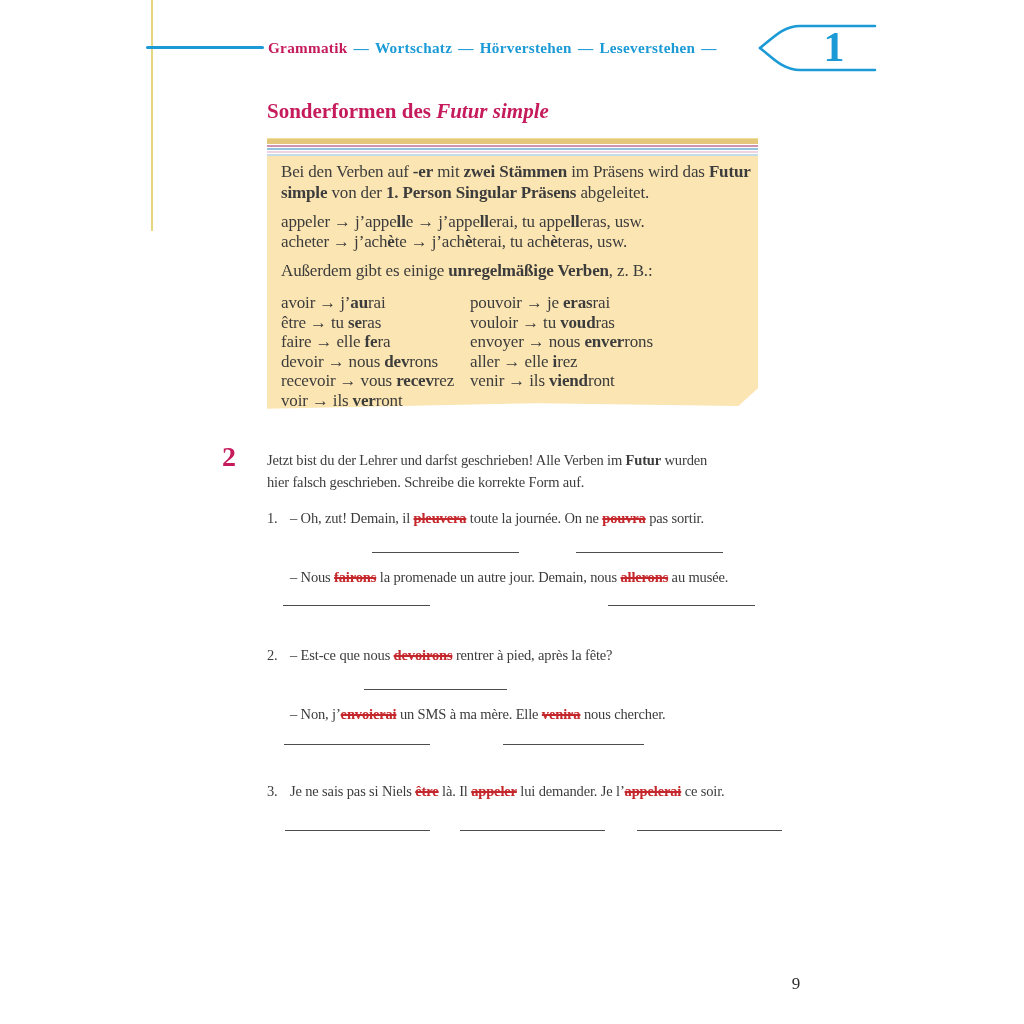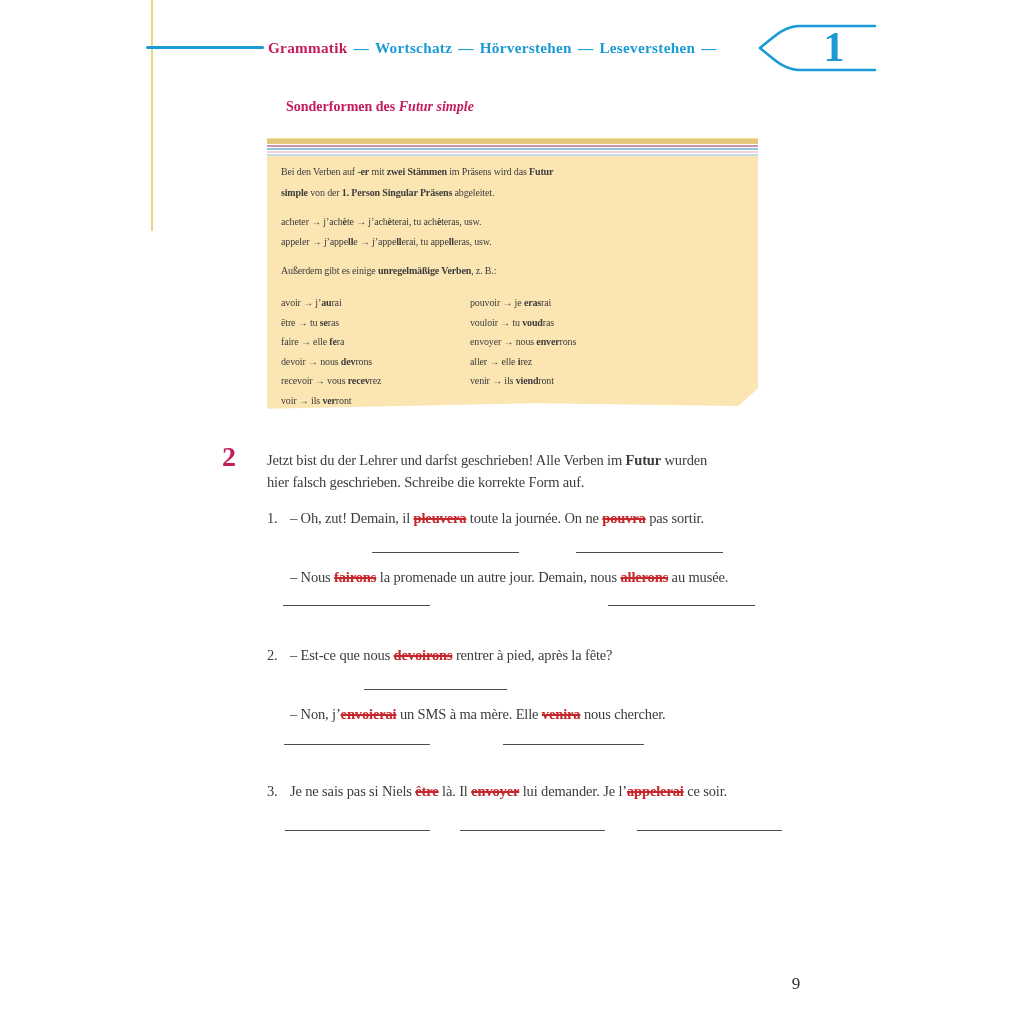--- a/index.html
+++ b/index.html
@@ -19,39 +19,39 @@
   .header-line { position:absolute; left:146px; top:46px; width:118px; height:3px; background:#1b9ad6; border-radius:2px; }
   .tabs { position:absolute; left:268px; top:38px; height:20px; display:flex; align-items:center;
           font-weight:700; font-size:15.2px; letter-spacing:0.3px; color:#1b9ad6; white-space:nowrap; }
   .tab-active { color:#c51a5b; }
   .sep { margin:0 6px; color:#1b9ad6; }
   .chapter-tail { position:absolute; left:755px; top:17px; }
   .chapter-num { position:absolute; left:812px; top:25px; width:44px; text-align:center;
                  font-size:42px; line-height:44px; font-weight:700; color:#1b9ad6; }
 
   
-  .title { position:absolute; left:267px; top:99px; font-size:14px; font-weight:700; color:#c51a5b; white-space:nowrap;margin-left:19px; }
+  .title { position:absolute; left:267px; top:99px; font-size:21px; font-weight:700; color:#c51a5b; white-space:nowrap; }
 
   
   .infobox { position:absolute; left:267px; top:138px; width:491px; height:272px;
              clip-path:polygon(0 0, 100% 0, 100% 92%, 96% 98.5%, 55% 97.5%, 0 99.5%); }
   .tape { width:100%; height:18px;
     background:linear-gradient(180deg,
       #f1e09c 0, #f1e09c 1px,
       #e4c77b 1px, #e4c77b 6px,
       #ffffff 6px, #ffffff 7px,
       #cf92b1 7px, #cf92b1 9px,
       #ffffff 9px, #ffffff 10px,
       #92c2dd 10px, #92c2dd 12px,
       #ffffff 12px, #ffffff 13.5px,
       #eed4e2 13.5px, #eed4e2 15px,
       #ffffff 15px, #ffffff 16px,
       #c2dcec 16px, #c2dcec 18px); }
   .box-body { width:100%; height:254px; background:#fbe6b3; padding:6px 12px 12px 14px;
-              font-size:10px; letter-spacing:-0.15px; }
+              font-size:17px; letter-spacing:-0.15px; }
   .box-body .line { line-height:20.5px; white-space:nowrap; }
   .box-examples { margin-top:9px; }
   .box-examples .line { line-height:20px; }
   .box-irreg-intro { margin-top:9px; line-height:20px; white-space:nowrap; }
   .pairs { display:grid; grid-template-columns:189px 1fr; line-height:19.6px;margin-top:12px; }
   .pairs .cell { white-space:nowrap; }
 
   
   .ex-num { position:absolute; left:222px; top:441px; font-size:28px; font-weight:700; color:#c51a5b; }
   .instruction { position:absolute; left:267px; top:449px; font-size:14.5px; letter-spacing:-0.15px; }
@@ -90,22 +90,22 @@
   <h1 class="title"><span class="b">Sonderformen des </span><span class="b i">Futur simple</span></h1>
 
   <section class="infobox">
     <div class="tape"></div>
     <div class="box-body">
       <div>
         <div class="line"><span>Bei den Verben auf </span><span class="b">-er</span><span> mit </span><span class="b">zwei Stämmen</span><span> im Präsens wird das </span><span class="b">Futur</span></div>
         <div class="line"><span class="b">simple</span><span> von der </span><span class="b">1. Person Singular Präsens</span><span> abgeleitet.</span></div>
       </div>
       <div class="box-examples">
+        <div class="line"><span>appeler → j’appe</span><span class="b">ll</span><span>e → j’appe</span><span class="b">ll</span><span>erai, tu appe</span><span class="b">ll</span><span>eras, usw.</span></div>
         <div class="line"><span>acheter → j’ach</span><span class="b">è</span><span>te → j’ach</span><span class="b">è</span><span>terai, tu ach</span><span class="b">è</span><span>teras, usw.</span></div>
-        <div class="line"><span>appeler → j’appe</span><span class="b">ll</span><span>e → j’appe</span><span class="b">ll</span><span>erai, tu appe</span><span class="b">ll</span><span>eras, usw.</span></div>
       </div>
       <div class="box-irreg-intro"><span>Außerdem gibt es einige </span><span class="b">unregelmäßige Verben</span><span>, z. B.:</span></div>
       <div class="pairs">
         <div class="cell"><span>avoir → j’</span><span class="b">au</span><span>rai</span></div>
         <div class="cell"><span>pouvoir → je </span><span class="b">eras</span><span>rai</span></div>
         <div class="cell"><span>être → tu </span><span class="b">se</span><span>ras</span></div>
         <div class="cell"><span>vouloir → tu </span><span class="b">voud</span><span>ras</span></div>
         <div class="cell"><span>faire → elle </span><span class="b">fe</span><span>ra</span></div>
         <div class="cell"><span>envoyer → nous </span><span class="b">enver</span><span>rons</span></div>
         <div class="cell"><span>devoir → nous </span><span class="b">dev</span><span>rons</span></div>
@@ -141,21 +141,21 @@
   </div>
   <div class="blank" style="left:364px; top:682px; width:143px;"></div>
   <div class="item-line" style="left:290px; top:706px;">
     <span><span>– Non, j’</span><span class="x">envoierai</span><span> un SMS à ma mère. Elle </span><span class="x">venira</span><span> nous chercher.</span></span>
   </div>
   <div class="blank" style="left:284px; top:737px; width:146px;"></div>
   <div class="blank" style="left:503px; top:737px; width:141px;"></div>
 
   <div class="item-line" style="left:267px; top:783px;">
     <span class="item-no">3.</span>
-    <span><span>Je ne sais pas si Niels </span><span class="x">être</span><span> là. Il </span><span class="x">envoyer</span><span> lui demander. Je l’</span><span class="x">appelerai</span><span> ce soir.</span></span>
+    <span><span>Je ne sais pas si Niels </span><span class="x">être</span><span> là. Il </span><span class="x">appeler</span><span> lui demander. Je l’</span><span class="x">appelerai</span><span> ce soir.</span></span>
   </div>
   <div class="blank" style="left:285px; top:823px; width:145px;"></div>
   <div class="blank" style="left:460px; top:823px; width:145px;"></div>
   <div class="blank" style="left:637px; top:823px; width:145px;"></div>
 
   <div class="page-number">9</div>
 
 </div>
 
 </body></html>

